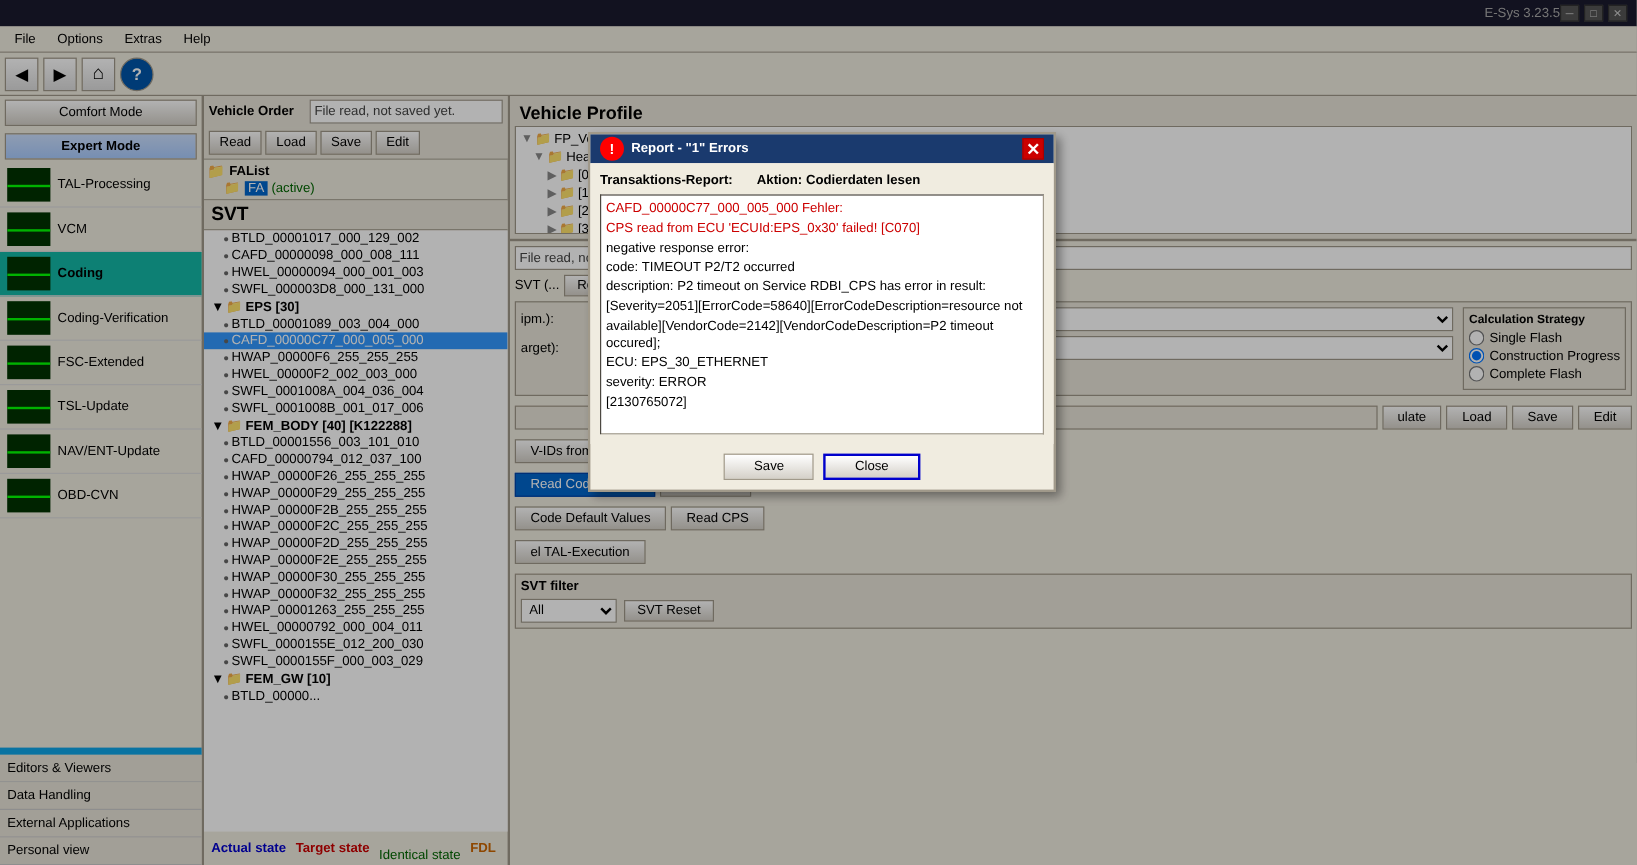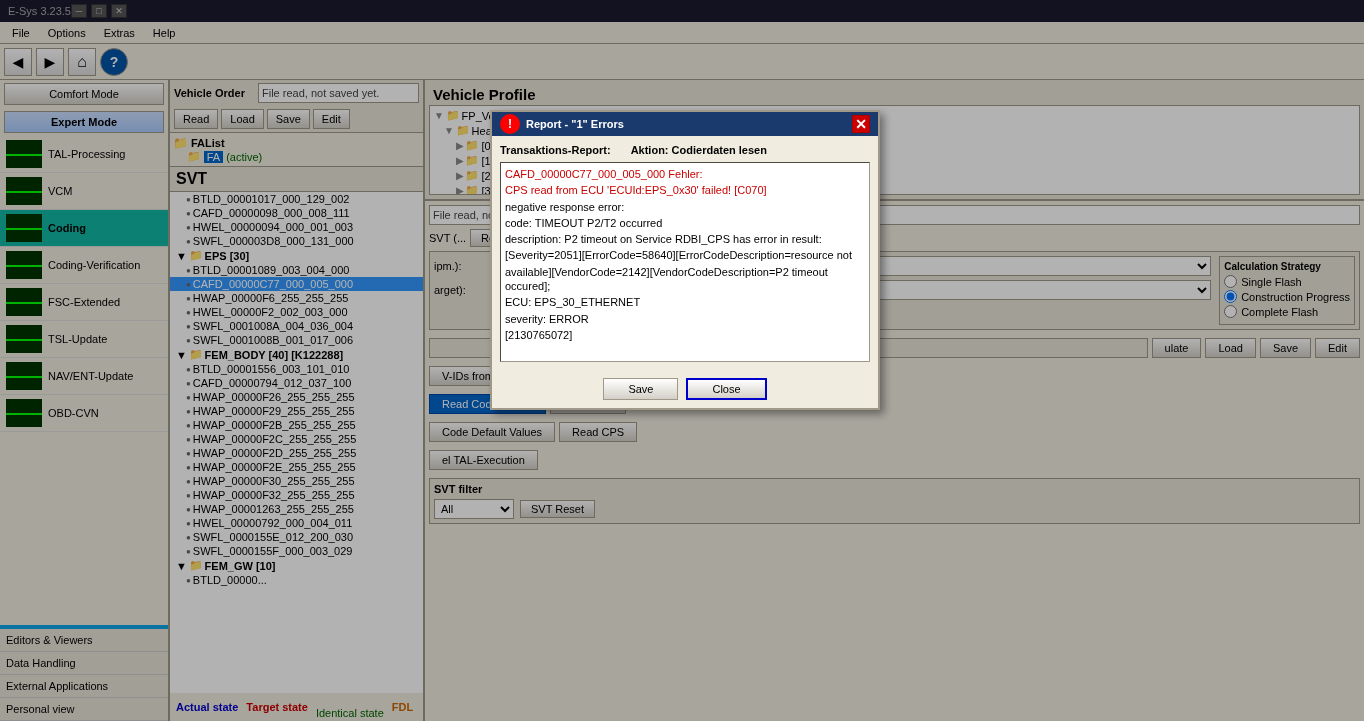--- a/index.html
+++ b/index.html
@@ -1,40 +1,40 @@
 <!DOCTYPE html>
 <html><head>
   <meta charset="utf-8">
   <style>
     * { box-sizing: border-box; margin: 0; padding: 0; font-family: 'Segoe UI', Arial, sans-serif; font-size: 11px; }
     body { background: #d4d0c8; width: 1364px; height: 721px; overflow: hidden; position: relative; }
     
     
-    .title-bar { background: #1a1a2e; color: #ccc; height: 22px; display: flex; align-items: center; padding: 0 8px; justify-content: flex-start; }
+    .title-bar { background: #1a1a2e; color: #ccc; height: 22px; display: flex; align-items: center; padding: 0 8px; justify-content: flex-end; }
     .title-bar-title { font-size: 11px; color: #aaa; }
     .title-bar-controls { display: flex; gap: 4px; }
     .title-bar-btn { width: 16px; height: 14px; background: #555; border: 1px solid #333; display: flex; align-items: center; justify-content: center; font-size: 9px; color: #ccc; cursor: pointer; }
     
     
     .menu-bar { background: #f0ece0; border-bottom: 1px solid #a0998a; height: 22px; display: flex; align-items: center; padding: 0 4px; gap: 2px; }
     .menu-item { padding: 2px 8px; cursor: pointer; color: #000; }
     
     
     .toolbar { background: #f0ece0; border-bottom: 1px solid #a0998a; height: 36px; display: flex; align-items: center; padding: 2px 4px; gap: 4px; }
     .toolbar-btn { width: 28px; height: 28px; background: linear-gradient(#fff,#ddd); border: 1px solid #a0998a; display: flex; align-items: center; justify-content: center; cursor: pointer; font-size: 14px; }
     
     
     .main-layout { display: flex; height: calc(721px - 22px - 22px - 36px); }
     
     
     .left-sidebar { width: 170px; background: #f0ece0; border-right: 2px solid #a0998a; display: flex; flex-direction: column; }
     .sidebar-btn { margin: 3px 4px; padding: 4px 6px; background: linear-gradient(#fff, #d4d0c8); border: 1px solid #a0998a; text-align: center; cursor: pointer; font-size: 11px; color: #000; }
     .sidebar-item { display: flex; align-items: center; padding: 4px 6px; cursor: pointer; gap: 6px; border-bottom: 1px solid #ddd; }
     .sidebar-label { font-size: 11px; color: #000; }
-    .sidebar-bottom { margin-top: auto; border-top: 4px solid #0ea5e9; }
+    .sidebar-bottom { margin-top: auto; border-top: 6px solid #0ea5e9; }
     .sidebar-bottom-btn { padding: 5px 6px; cursor: pointer; border-bottom: 1px solid #ccc; font-size: 11px; color: #000; background: #e8e4d8; }
     
     
     .wave-icon { background: #003300; width: 36px; height: 28px; position: relative; overflow: hidden; }
     .wave-icon::after { content: ''; position: absolute; border-top: 2px solid #00ff00; width: 100%; top: 50%; left: 0; }
     
     
     .middle-panel { width: 255px; background: #f0ece0; border-right: 2px solid #a0998a; display: flex; flex-direction: column; }
     .panel-section { border-bottom: 1px solid #a0998a; }
     .panel-row { display: flex; align-items: center; padding: 3px 4px; gap: 4px; background: #e8e4d8; }

